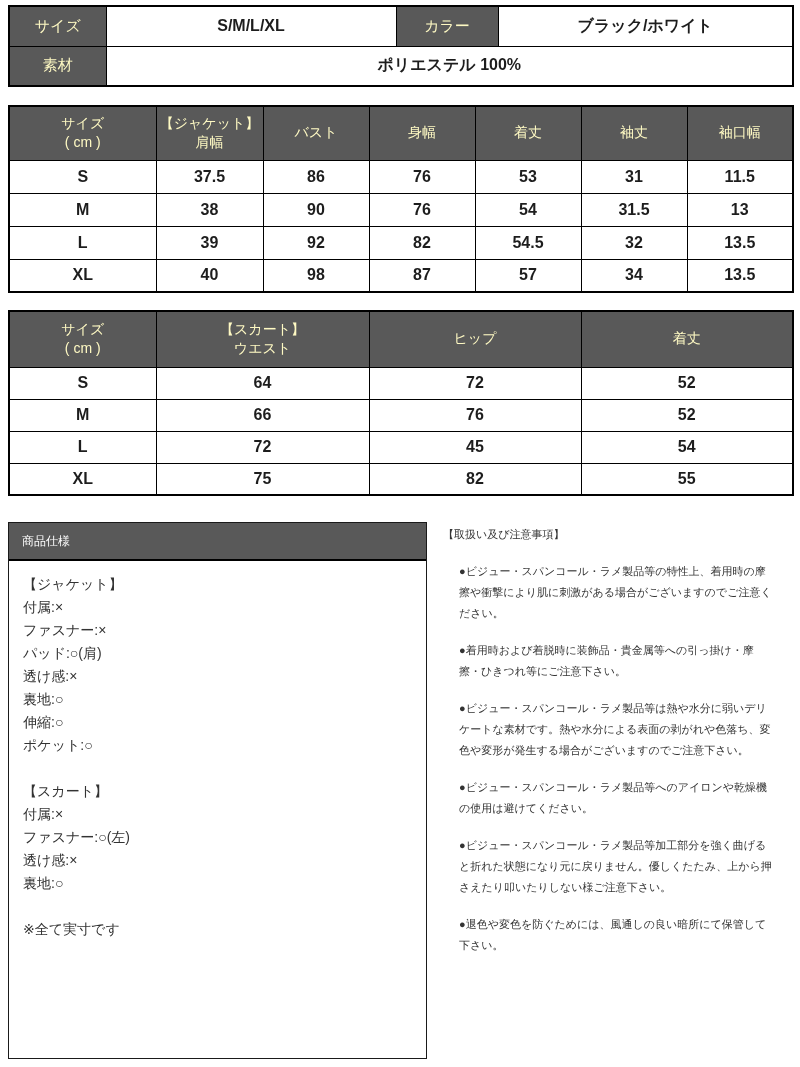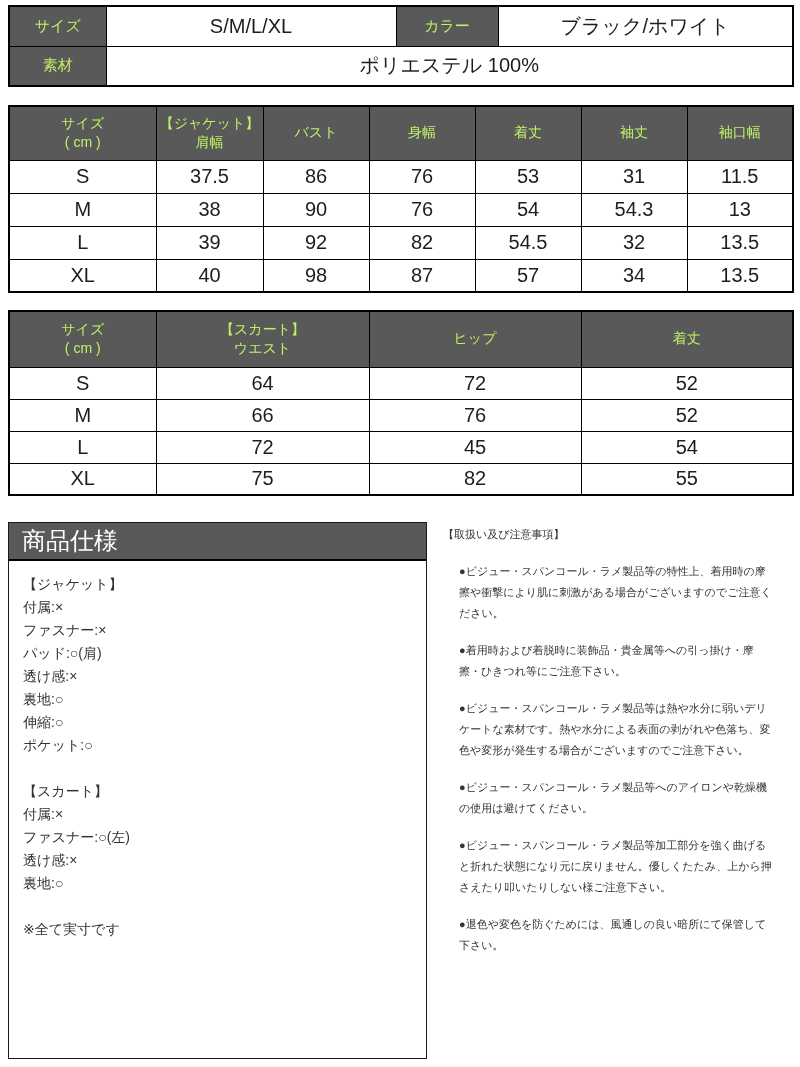--- a/index.html
+++ b/index.html
@@ -2,38 +2,38 @@
 <html lang="ja"><head>
 <meta charset="utf-8">
 <style>
   html,body{margin:0;padding:0;background:#fff;}
   body{font-family:"Liberation Sans","DejaVu Sans",sans-serif;color:#222;}
   .page{position:relative;width:800px;height:1067px;background:#fff;overflow:hidden;}
 
   table.spec-tbl{border-collapse:collapse;table-layout:fixed;position:absolute;background:#fff;}
   table.spec-tbl td,table.spec-tbl th{border:1px solid #000;text-align:center;vertical-align:middle;padding:0;overflow:hidden;}
   table.spec-tbl{border:2px solid #000;}
-  .hdr{background:#595959;color:#bef264;font-weight:normal;font-size:14px;}
+  .hdr{background:#595959;color:#fef9c3;font-weight:normal;font-size:14px;}
   .hdr .ln{display:block;line-height:19px;}
-  .val{font-size:20px;color:#1d1d1d;}
+  .val{font-size:16px;color:#1d1d1d;font-weight:bold;}
 
   #info-table{left:8px;top:5px;width:784px;}
   #info-table tr{height:40px;}
   #info-table .hdr{font-size:15px;}
 
   #jacket-table{left:8px;top:105px;width:784px;}
   #jacket-table tr.hrow{height:54px;}
   #jacket-table tr.drow{height:33px;}
 
   #skirt-table{left:8px;top:310px;width:784px;}
   #skirt-table tr.hrow{height:56px;}
   #skirt-table tr.drow{height:32px;}
 
   .spec-box{position:absolute;left:8px;top:522px;width:419px;height:537px;border:1px solid #1a1a1a;box-sizing:border-box;background:#fff;}
-  .spec-box-header{background:#595959;color:#fff;font-size:24px;line-height:36px;height:36px;padding-left:13px;border-bottom:2px solid #000;}
+  .spec-box-header{background:#595959;color:#fff;font-size:12px;line-height:36px;height:36px;padding-left:13px;border-bottom:2px solid #000;}
   .spec-box-body{padding:12px 14px;font-size:14px;color:#333;}
   .spec-line{line-height:23px;min-height:23px;white-space:pre;}
 
   .notes{position:absolute;left:443px;top:524px;width:348px;font-size:11px;color:#333;line-height:21px;}
   .notes-title{margin:0 0 0 0;}
   .note-item{margin:16px;}
 </style>
 </head>
 <body>
 
@@ -94,21 +94,21 @@
         <td class="val">53</td>
         <td class="val">31</td>
         <td class="val">11.5</td>
       </tr>
       <tr class="drow">
         <td class="val">M</td>
         <td class="val">38</td>
         <td class="val">90</td>
         <td class="val">76</td>
         <td class="val">54</td>
-        <td class="val">54.3</td>
+        <td class="val">31.5</td>
         <td class="val">13</td>
       </tr>
       <tr class="drow">
         <td class="val">L</td>
         <td class="val">39</td>
         <td class="val">92</td>
         <td class="val">82</td>
         <td class="val">54.5</td>
         <td class="val">32</td>
         <td class="val">13.5</td>

